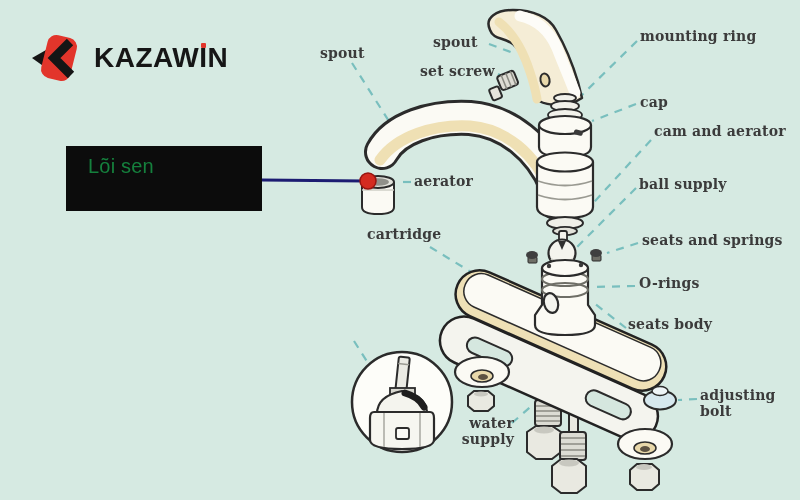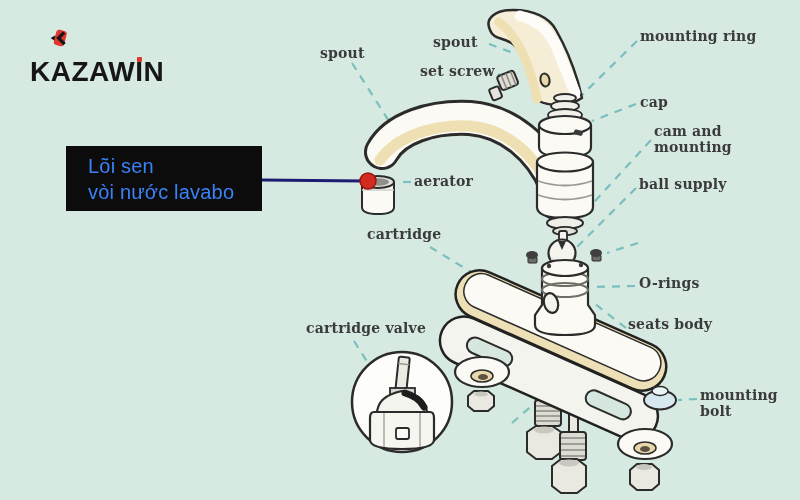--- a/index.html
+++ b/index.html
@@ -9,36 +9,35 @@
     font-family:"DejaVu Serif", serif;
   }
   .overlay { position:absolute; left:0; top:0; width:800px; height:500px; }
   .lbl {
     position:absolute; font-size:14px; font-weight:700; color:#3b3b3b;
     white-space:pre-line; line-height:1.12; letter-spacing:0.2px;
   }
   .lbl.ta-r { text-align:right; }
   .logo {
     position:absolute; left:30px; top:28px; height:60px;
-    display:flex; align-items:flex-start; gap:8px;
+    display:flex; align-items:center; gap:2px;
     font-family:"Liberation Sans", sans-serif;
-    flex-direction:column;
   }
   .logo-text {
     font-size:28px; font-weight:800; color:#161616; letter-spacing:0.5px;
     display:flex; align-items:flex-end;
   }
   .logo-i { position:relative; display:inline-block; }
   .logo-i::after {
     content:""; position:absolute; top:1px; left:2px;
     width:5px; height:5px; background:#e2352b; border-radius:1px;
   }
   .callout {
     position:absolute; left:66px; top:146px; width:196px; height:65px;
-    background:#0c0c0c; color:#3b82f6; box-sizing:border-box;
+    background:#0c0c0c; color:#15803d; box-sizing:border-box;
     font-family:"Liberation Sans", sans-serif; font-size:20px; font-weight:500;
     line-height:26px; padding:7px 0 0 22px; letter-spacing:0.2px;
   }
 </style>
 </head>
 <body>
 
 <div class="stage">
 
   <svg class="overlay" viewBox="0 0 800 500">
@@ -196,41 +195,42 @@
 
     <path d="M 262 180 L 364 181" stroke="#1c1c72" stroke-width="3"></path>
     <circle cx="368" cy="181" r="8" fill="#d42b20" stroke="#971510" stroke-width="1.5"></circle>
   </svg>
 
   <div class="lbl" style="left:320px; top:46px">spout</div>
   <div class="lbl" style="left:433px; top:35px">spout</div>
   <div class="lbl" style="left:420px; top:64px">set screw</div>
   <div class="lbl" style="left:640px; top:29px">mounting ring</div>
   <div class="lbl" style="left:640px; top:95px">cap</div>
-  <div class="lbl" style="left:654px; top:124px">cam and mounting</div>
+  <div class="lbl" style="left:654px; top:124px">cam and aerator</div>
   <div class="lbl" style="left:639px; top:177px">ball supply</div>
+  <div class="lbl" style="left:642px; top:233px">seats and springs</div>
   <div class="lbl" style="left:639px; top:276px">O-rings</div>
   <div class="lbl" style="left:628px; top:317px">seats body</div>
   <div class="lbl" style="left:414px; top:174px">aerator</div>
   <div class="lbl" style="left:367px; top:227px">cartridge</div>
-  <div class="lbl" style="left:306px; top:321px">cartridge valve</div>
-  <div class="lbl" style="left:700px; top:388px">mounting
+  <div class="lbl ta-r" style="left:458px; top:416px; width:56px">water
+supply</div>
+  <div class="lbl" style="left:700px; top:388px">adjusting
 bolt</div>
 
   <div class="logo">
     <svg width="62" height="56" viewBox="0 0 62 56">
       <polygon points="2,28 16,20 16,38" fill="#151515"></polygon>
       <rect x="14" y="6" width="30" height="44" rx="9" fill="#e2352b" transform="rotate(14 29 28)"></rect>
       <path d="M 40 12 L 24 28 L 41 45" fill="none" stroke="#151515" stroke-width="9"></path>
     </svg>
     <span class="logo-text">
         <span>KAZAW</span>
         <span class="logo-i">I</span>
         <span>N</span>
       </span>
   </div>
 
   <div class="callout">
     <div>Lõi sen</div>
-    <div>vòi nước lavabo</div>
   </div>
 
 </div>
 
 </body></html>

